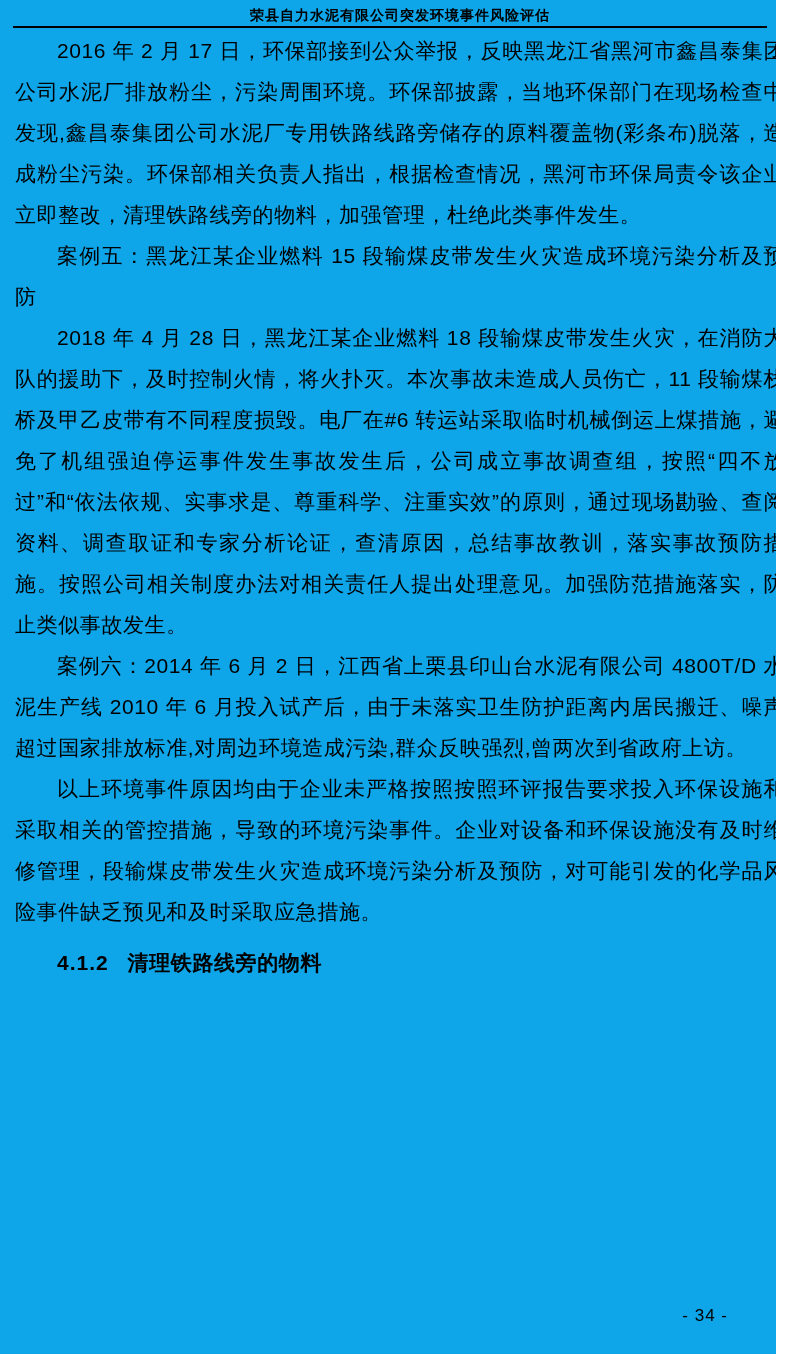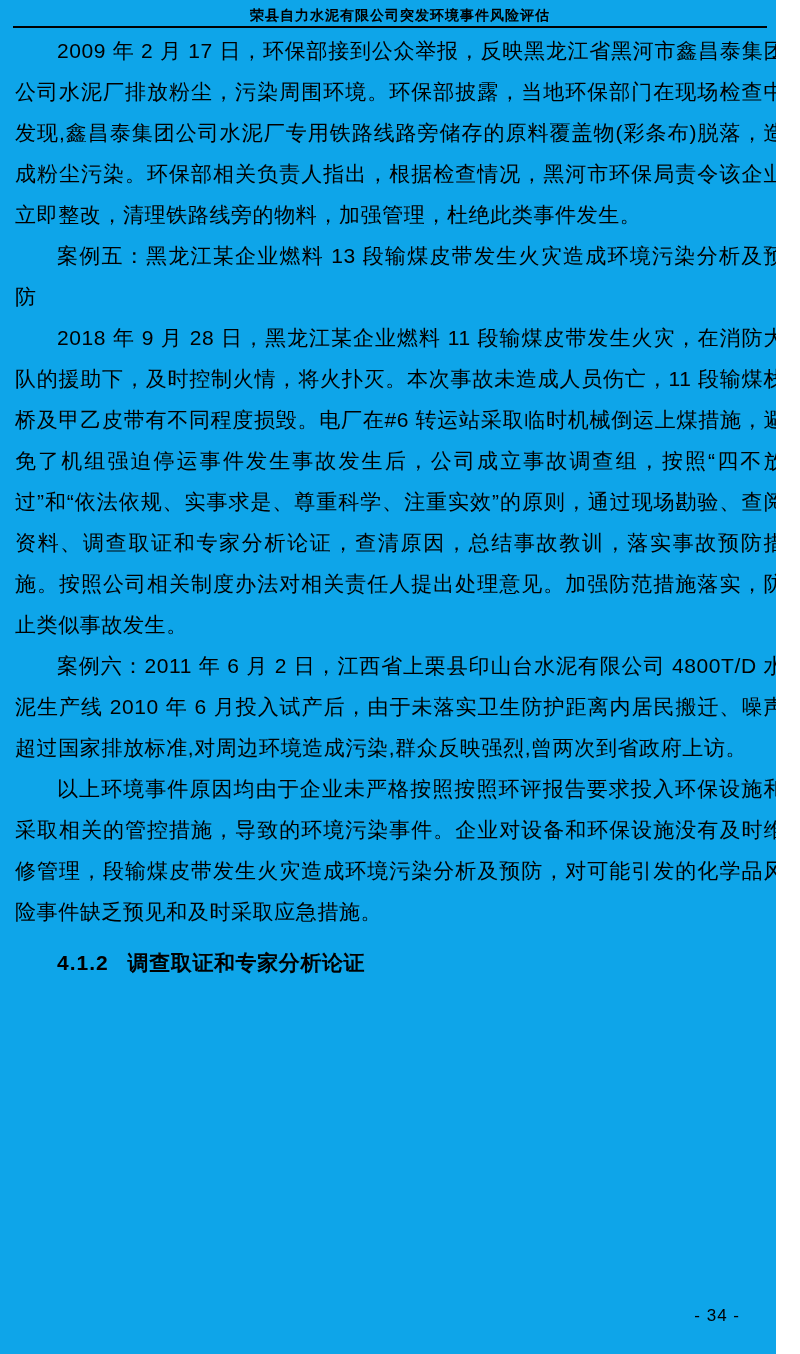--- a/index.html
+++ b/index.html
@@ -58,45 +58,45 @@
     text-indent: 2em;
   }
   .section-heading .heading-number {
     margin-right: 0.9em;
     letter-spacing: 1px;
     margin-top: 36px;
   }
   .footer {
     position: absolute;
     top: 1306px;
-    right: 36px;
+    right: 48px;
     font-size: 17px;
     letter-spacing: 1px;
     text-align: right;
   }
 </style>
 </head>
 <body>
 
 <div class="page">
 
   <div class="header">
     <div class="header-title">荣县自力水泥有限公司突发环境事件风险评估</div>
   </div>
   <div class="header-rule"></div>
 
   <div class="doc-body">
-    <p class="para">2009 年 2 月 17 日，环保部接到公众举报，反映黑龙江省黑河市鑫昌泰集团公司水泥厂排放粉尘，污染周围环境。环保部披露，当地环保部门在现场检查中发现,鑫昌泰集团公司水泥厂专用铁路线路旁储存的原料覆盖物(彩条布)脱落，造成粉尘污染。环保部相关负责人指出，根据检查情况，黑河市环保局责令该企业立即整改，清理铁路线旁的物料，加强管理，杜绝此类事件发生。</p>
-    <p class="para">案例五：黑龙江某企业燃料 13 段输煤皮带发生火灾造成环境污染分析及预防</p>
-    <p class="para">2018 年 9 月 28 日，黑龙江某企业燃料 11 段输煤皮带发生火灾，在消防大队的援助下，及时控制火情，将火扑灭。本次事故未造成人员伤亡，11 段输煤栈桥及甲乙皮带有不同程度损毁。电厂在#6 转运站采取临时机械倒运上煤措施，避免了机组强迫停运事件发生事故发生后，公司成立事故调查组，按照“四不放过”和“依法依规、实事求是、尊重科学、注重实效”的原则，通过现场勘验、查阅资料、调查取证和专家分析论证，查清原因，总结事故教训，落实事故预防措施。按照公司相关制度办法对相关责任人提出处理意见。加强防范措施落实，防止类似事故发生。</p>
-    <p class="para">案例六：2011 年 6 月 2 日，江西省上栗县印山台水泥有限公司 4800T/D 水泥生产线 2010 年 6 月投入试产后，由于未落实卫生防护距离内居民搬迁、噪声超过国家排放标准,对周边环境造成污染,群众反映强烈,曾两次到省政府上访。</p>
+    <p class="para">2016 年 2 月 17 日，环保部接到公众举报，反映黑龙江省黑河市鑫昌泰集团公司水泥厂排放粉尘，污染周围环境。环保部披露，当地环保部门在现场检查中发现,鑫昌泰集团公司水泥厂专用铁路线路旁储存的原料覆盖物(彩条布)脱落，造成粉尘污染。环保部相关负责人指出，根据检查情况，黑河市环保局责令该企业立即整改，清理铁路线旁的物料，加强管理，杜绝此类事件发生。</p>
+    <p class="para">案例五：黑龙江某企业燃料 15 段输煤皮带发生火灾造成环境污染分析及预防</p>
+    <p class="para">2018 年 4 月 28 日，黑龙江某企业燃料 18 段输煤皮带发生火灾，在消防大队的援助下，及时控制火情，将火扑灭。本次事故未造成人员伤亡，11 段输煤栈桥及甲乙皮带有不同程度损毁。电厂在#6 转运站采取临时机械倒运上煤措施，避免了机组强迫停运事件发生事故发生后，公司成立事故调查组，按照“四不放过”和“依法依规、实事求是、尊重科学、注重实效”的原则，通过现场勘验、查阅资料、调查取证和专家分析论证，查清原因，总结事故教训，落实事故预防措施。按照公司相关制度办法对相关责任人提出处理意见。加强防范措施落实，防止类似事故发生。</p>
+    <p class="para">案例六：2014 年 6 月 2 日，江西省上栗县印山台水泥有限公司 4800T/D 水泥生产线 2010 年 6 月投入试产后，由于未落实卫生防护距离内居民搬迁、噪声超过国家排放标准,对周边环境造成污染,群众反映强烈,曾两次到省政府上访。</p>
     <p class="para">以上环境事件原因均由于企业未严格按照按照环评报告要求投入环保设施和采取相关的管控措施，导致的环境污染事件。企业对设备和环保设施没有及时维修管理，段输煤皮带发生火灾造成环境污染分析及预防，对可能引发的化学品风险事件缺乏预见和及时采取应急措施。</p>
 
     <h4 class="section-heading">
-      <span class="heading-number">4.1.2</span><span>调查取证和专家分析论证</span>
+      <span class="heading-number">4.1.2</span><span>清理铁路线旁的物料</span>
     </h4>
 
   </div>
 
   <div class="footer">
     <span>- 34 -</span>
   </div>
 
 </div>
 

